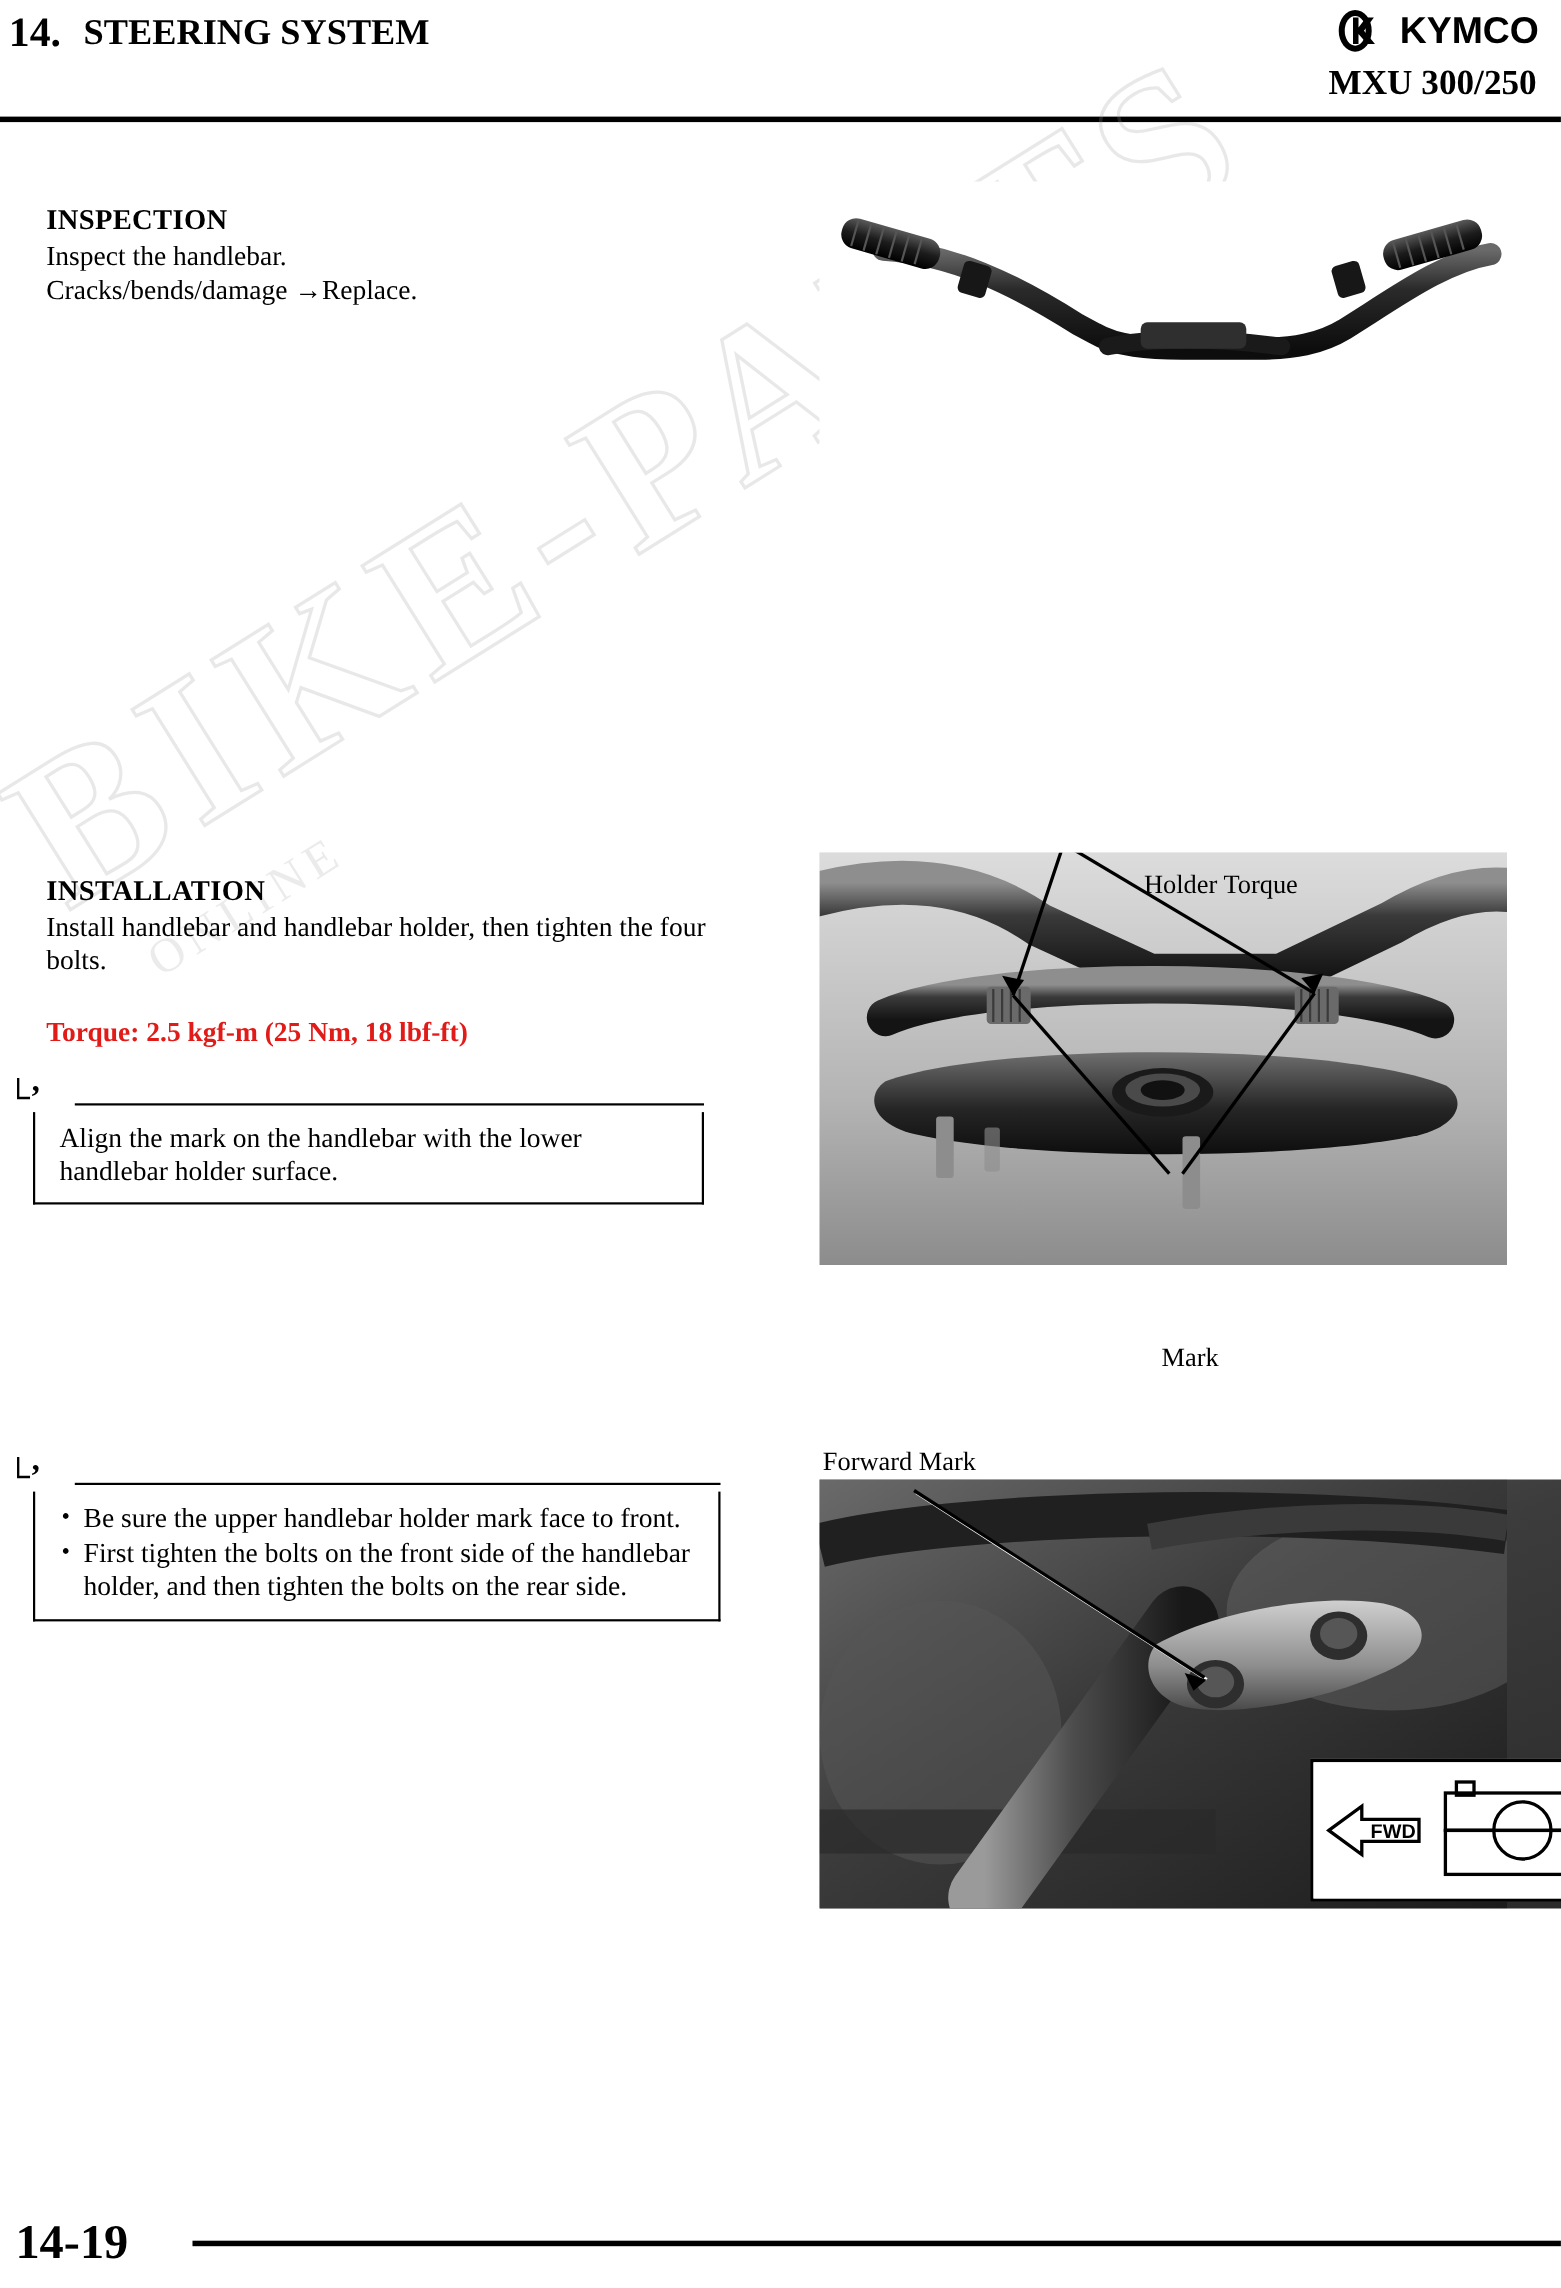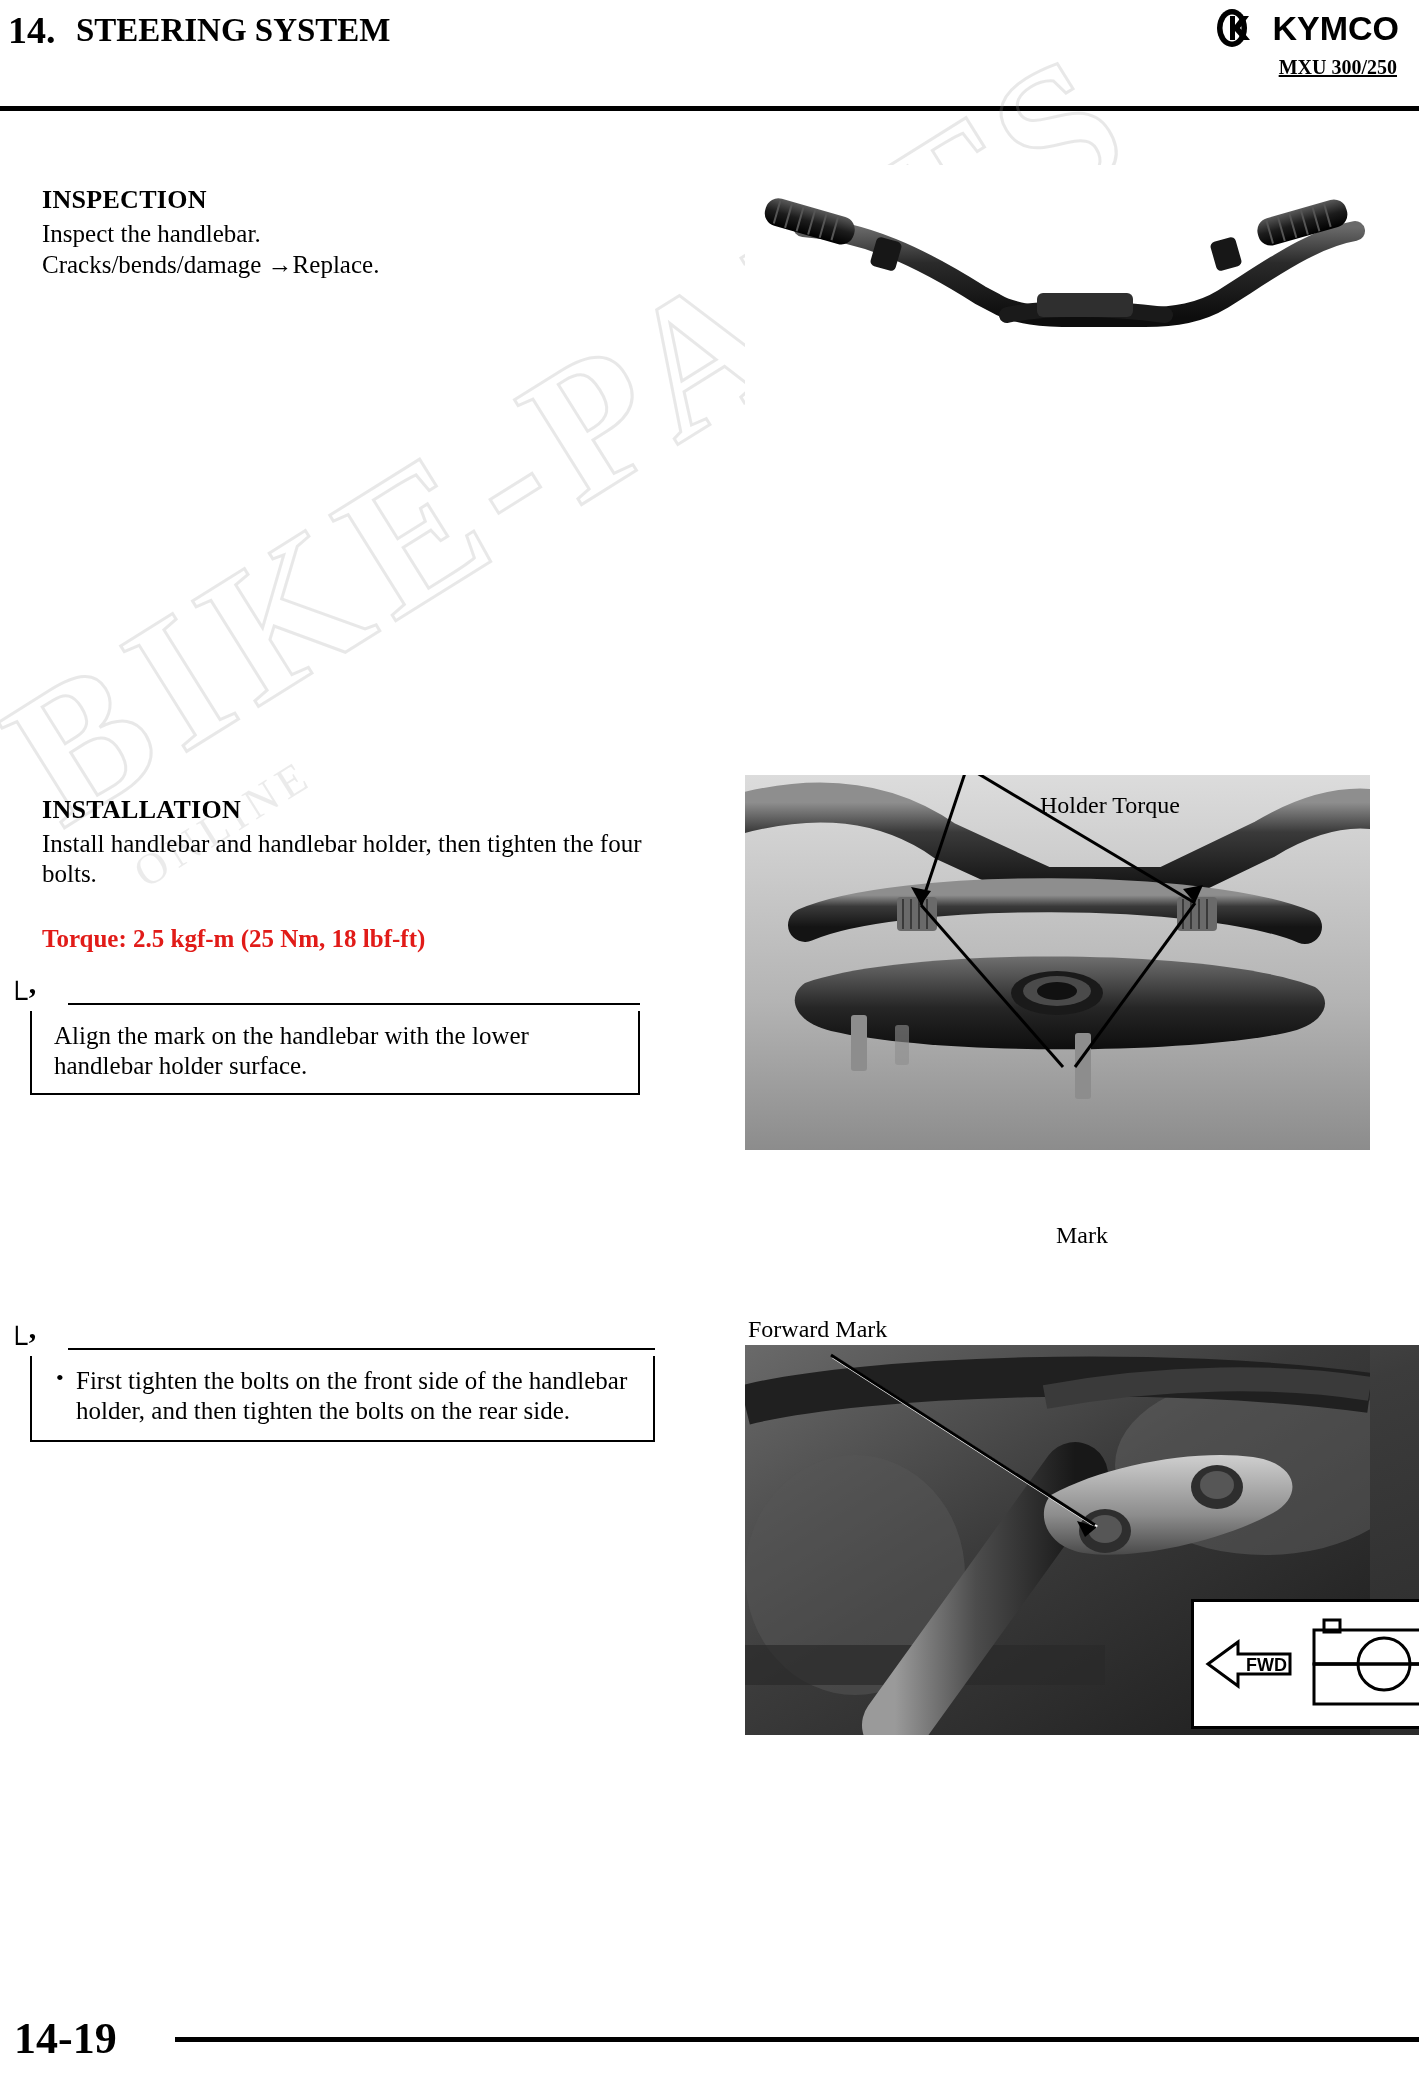--- a/index.html
+++ b/index.html
@@ -63,24 +63,23 @@
   }
   .brand-text {
     font-family: "Liberation Sans", sans-serif;
     font-size: 34px;
     font-weight: bold;
     letter-spacing: 0px;
   }
   .model {
     position: absolute;
     right: 22px; top: 56px;
-    font-size: 20px;
-    font-weight: bold;
-    font-family: "Liberation Serif", serif;
-    text-decoration: underline;
+    font-size: 32px;
+    font-weight: bold;
+    font-family: "Liberation Serif", serif;
   }
 
   
   .watermark {
     position: absolute;
     left: 150px;
     top: 330px;
     width: 1050px;
     height: 980px;
     transform: rotate(-32deg);
@@ -313,20 +312,21 @@
     <div class="note-text">Align the mark on the handlebar with the lower handlebar holder surface.</div>
   </div>
 </div>
 
 <div class="note-wrap" style="left:30px; top:1340px; width:625px;">
   <div class="note-top">
     <span class="note-flag">└’</span>
   </div>
   <div class="note-box">
     <ul class="note-list">
+      <li>Be sure the upper handlebar holder mark face to front.</li>
       <li>First tighten the bolts on the front side of the handlebar holder, and then tighten the bolts on the rear side.</li>
     </ul>
   </div>
 </div>
 
 <div class="photo photo-1">
   <svg class="bar-svg" width="625" height="440" viewBox="0 0 625 440">
     <defs>
       <linearGradient id="barg" x1="0" y1="0" x2="0" y2="1">
         <stop offset="0%" stop-color="#6a6a6a"></stop>

